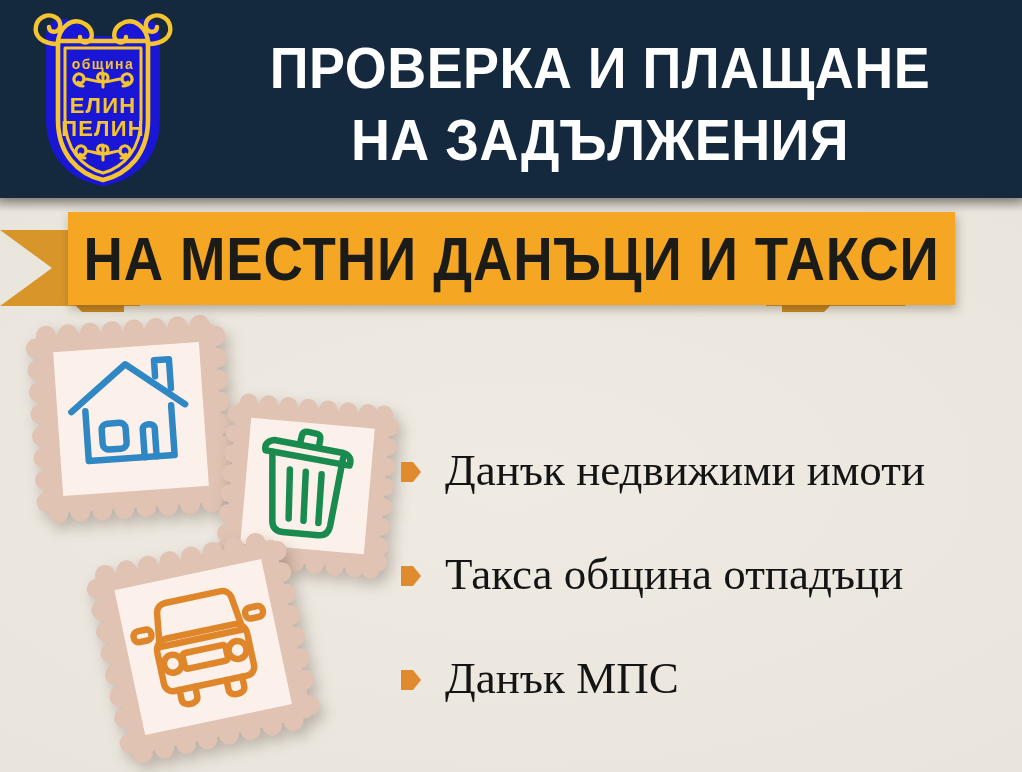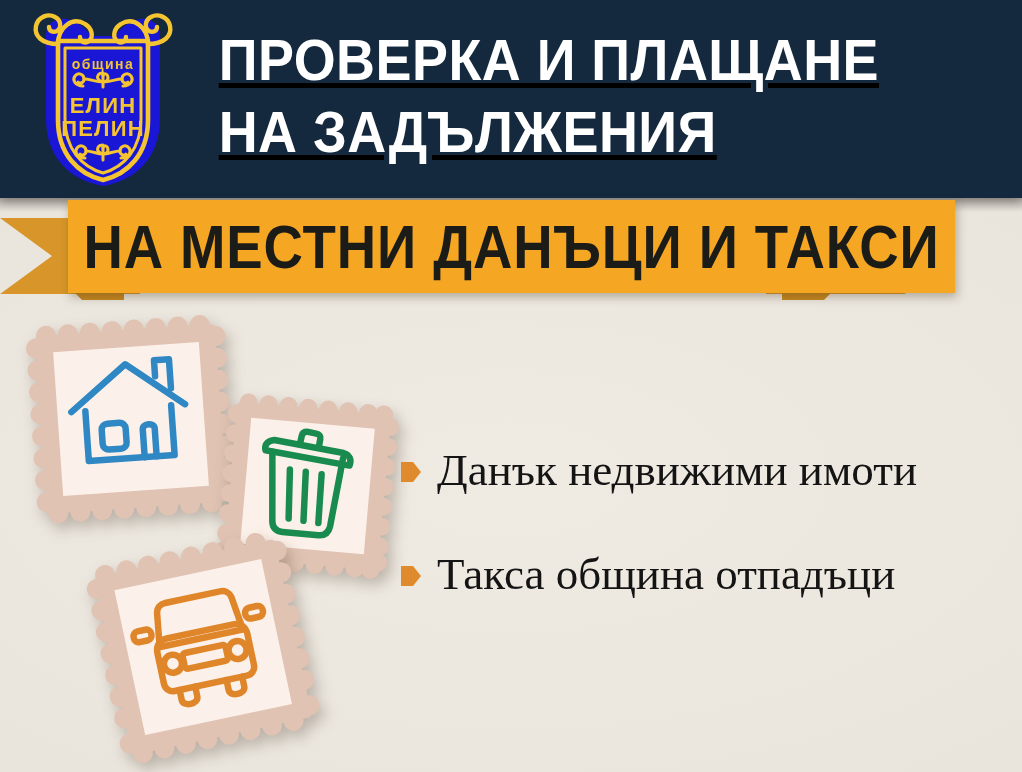--- a/index.html
+++ b/index.html
@@ -50,43 +50,43 @@
     top: 8px;
     width: 150px;
     height: 182px;
     z-index: 7;
   }
 
   
   .title-block {
     position: absolute;
     left: 190px;
-    top: 24px;
+    top: 32px;
     width: 820px;
+    text-align: center;
     z-index: 7;
-    text-decoration: underline;
   }
   .title-line {
     display: block;
     color: #ffffff;
     font-family: "Liberation Sans", sans-serif;
     font-weight: 700;
     font-size: 58px;
     line-height: 72px;
     letter-spacing: 0.5px;
     transform: scaleX(0.93);
     transform-origin: center;
     white-space: nowrap;
   }
 
   
   .ribbon {
     position: absolute;
     left: 0;
-    top: 200px;
+    top: 212px;
     width: 906px;
     height: 110px;
     z-index: 6;
   }
   .ribbon-tail {
     position: absolute;
     top: 18px;
     width: 140px;
     height: 76px;
     background: #d8962a;
@@ -160,20 +160,21 @@
     height: 26px;
     margin-right: 15px;
     margin-top: 4px;
   }
   .item-label {
     color: #141414;
     font-family: "Liberation Serif", serif;
     font-size: 45px;
     line-height: 50px;
     white-space: nowrap;
+    margin-left: 8px;
   }
 </style>
 </head>
 <body>
 
 <div id="poster">
 
   <div class="header-bar"></div>
 
   <div class="crest">
@@ -413,16 +414,24 @@
 
     <div class="list-item">
       <span class="bullet">
         <svg width="22" height="26" viewBox="0 0 22 26" aria-hidden="true">
           <path d="M1 3 L13 3 L21 13 L13 23 L1 23 Z" fill="#e08a2e"></path>
         </svg>
       </span>
       <span class="item-label">Такса община отпадъци</span>
     </div>
 
+    <div class="list-item">
+      <span class="bullet">
+        <svg width="22" height="26" viewBox="0 0 22 26" aria-hidden="true">
+          <path d="M1 3 L13 3 L21 13 L13 23 L1 23 Z" fill="#e08a2e"></path>
+        </svg>
+      </span>
+      <span class="item-label">Данък МПС</span>
+    </div>
 
   </div>
 
 </div>
 
 </body></html>

